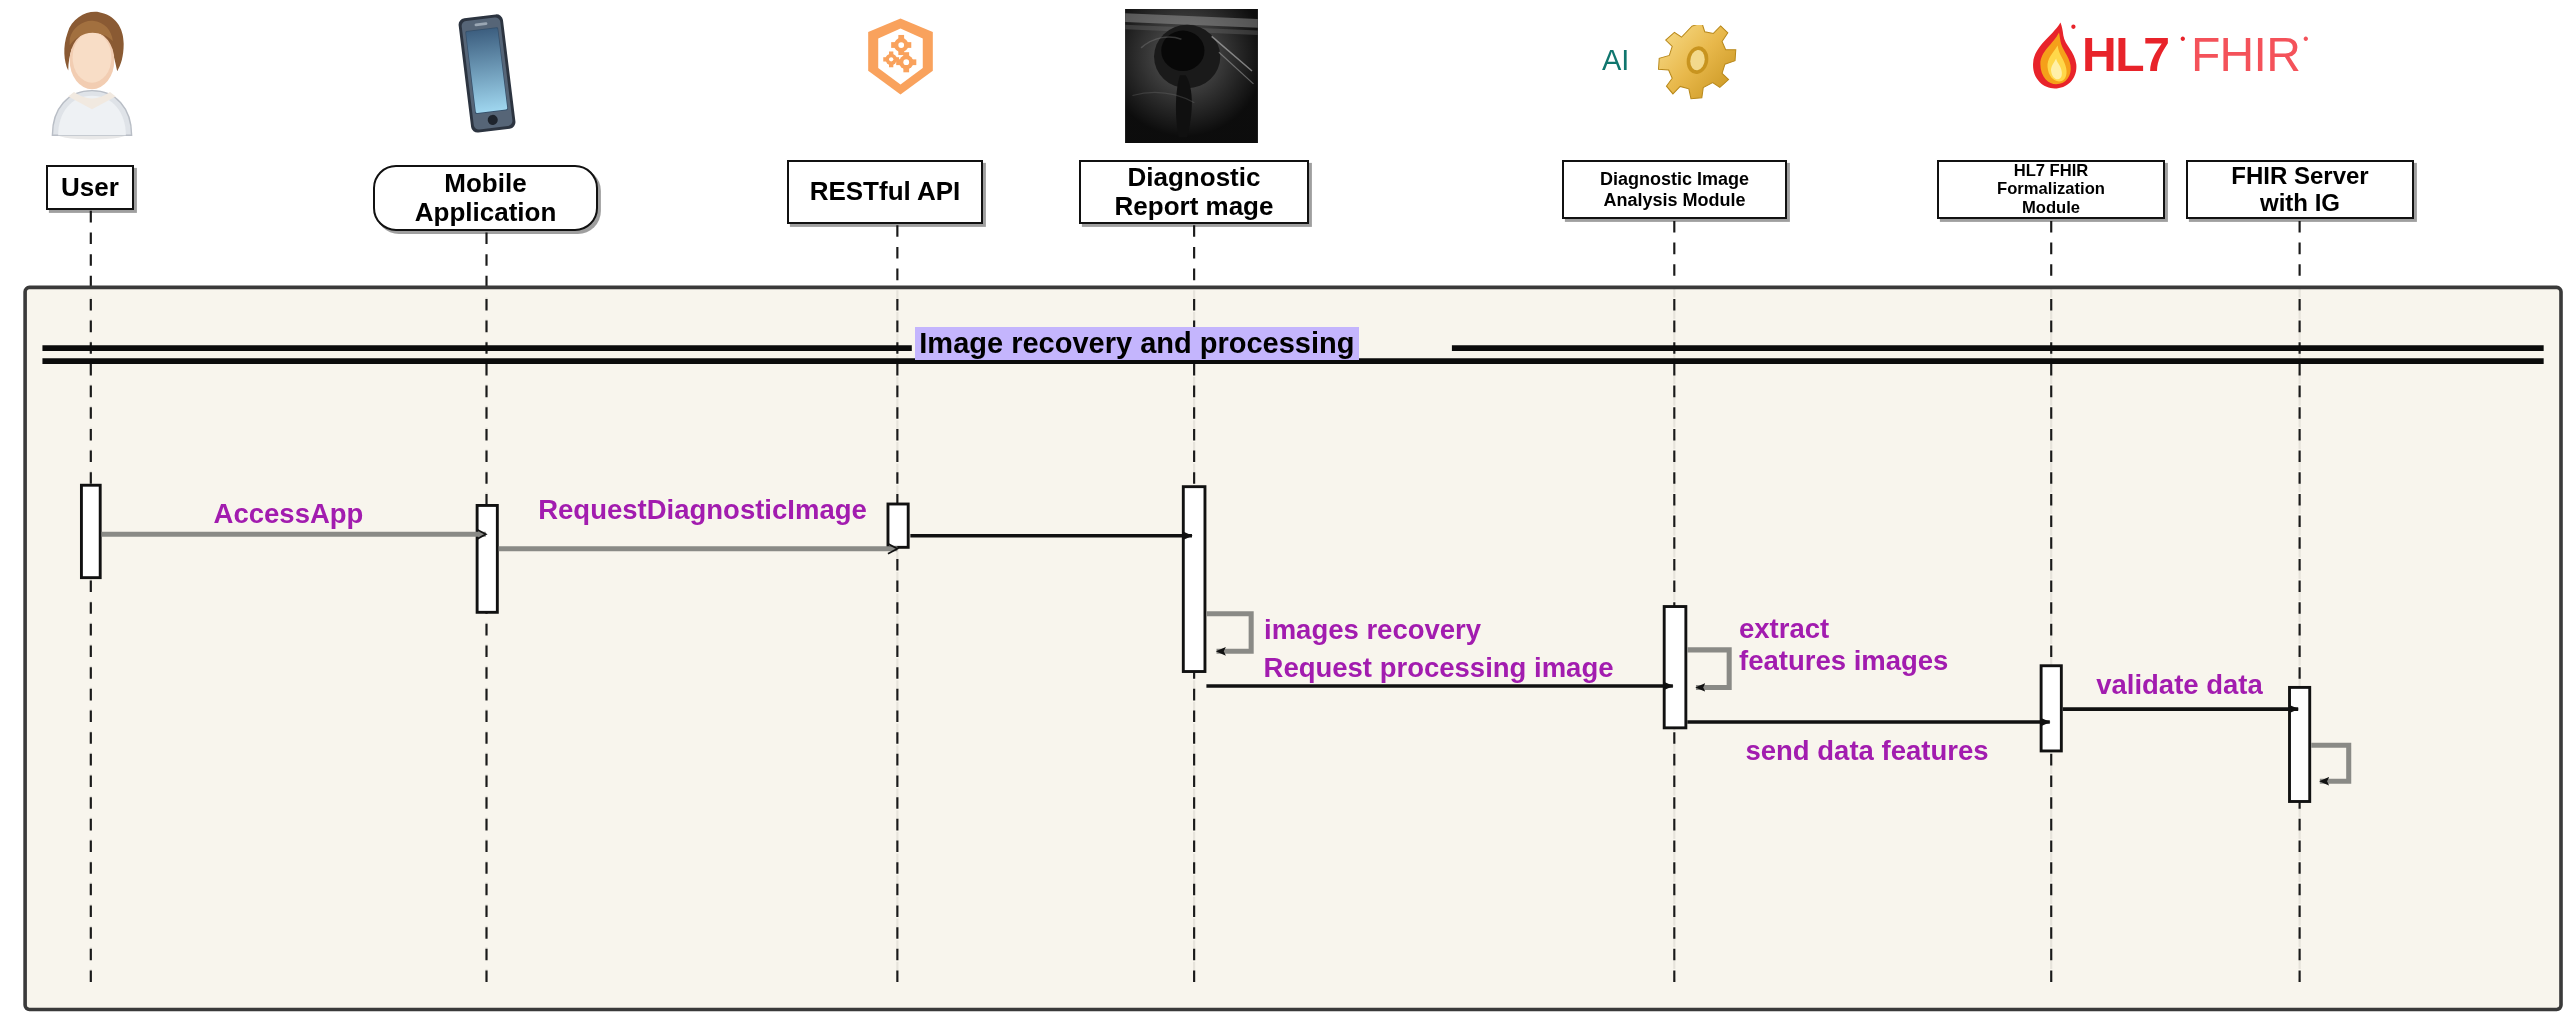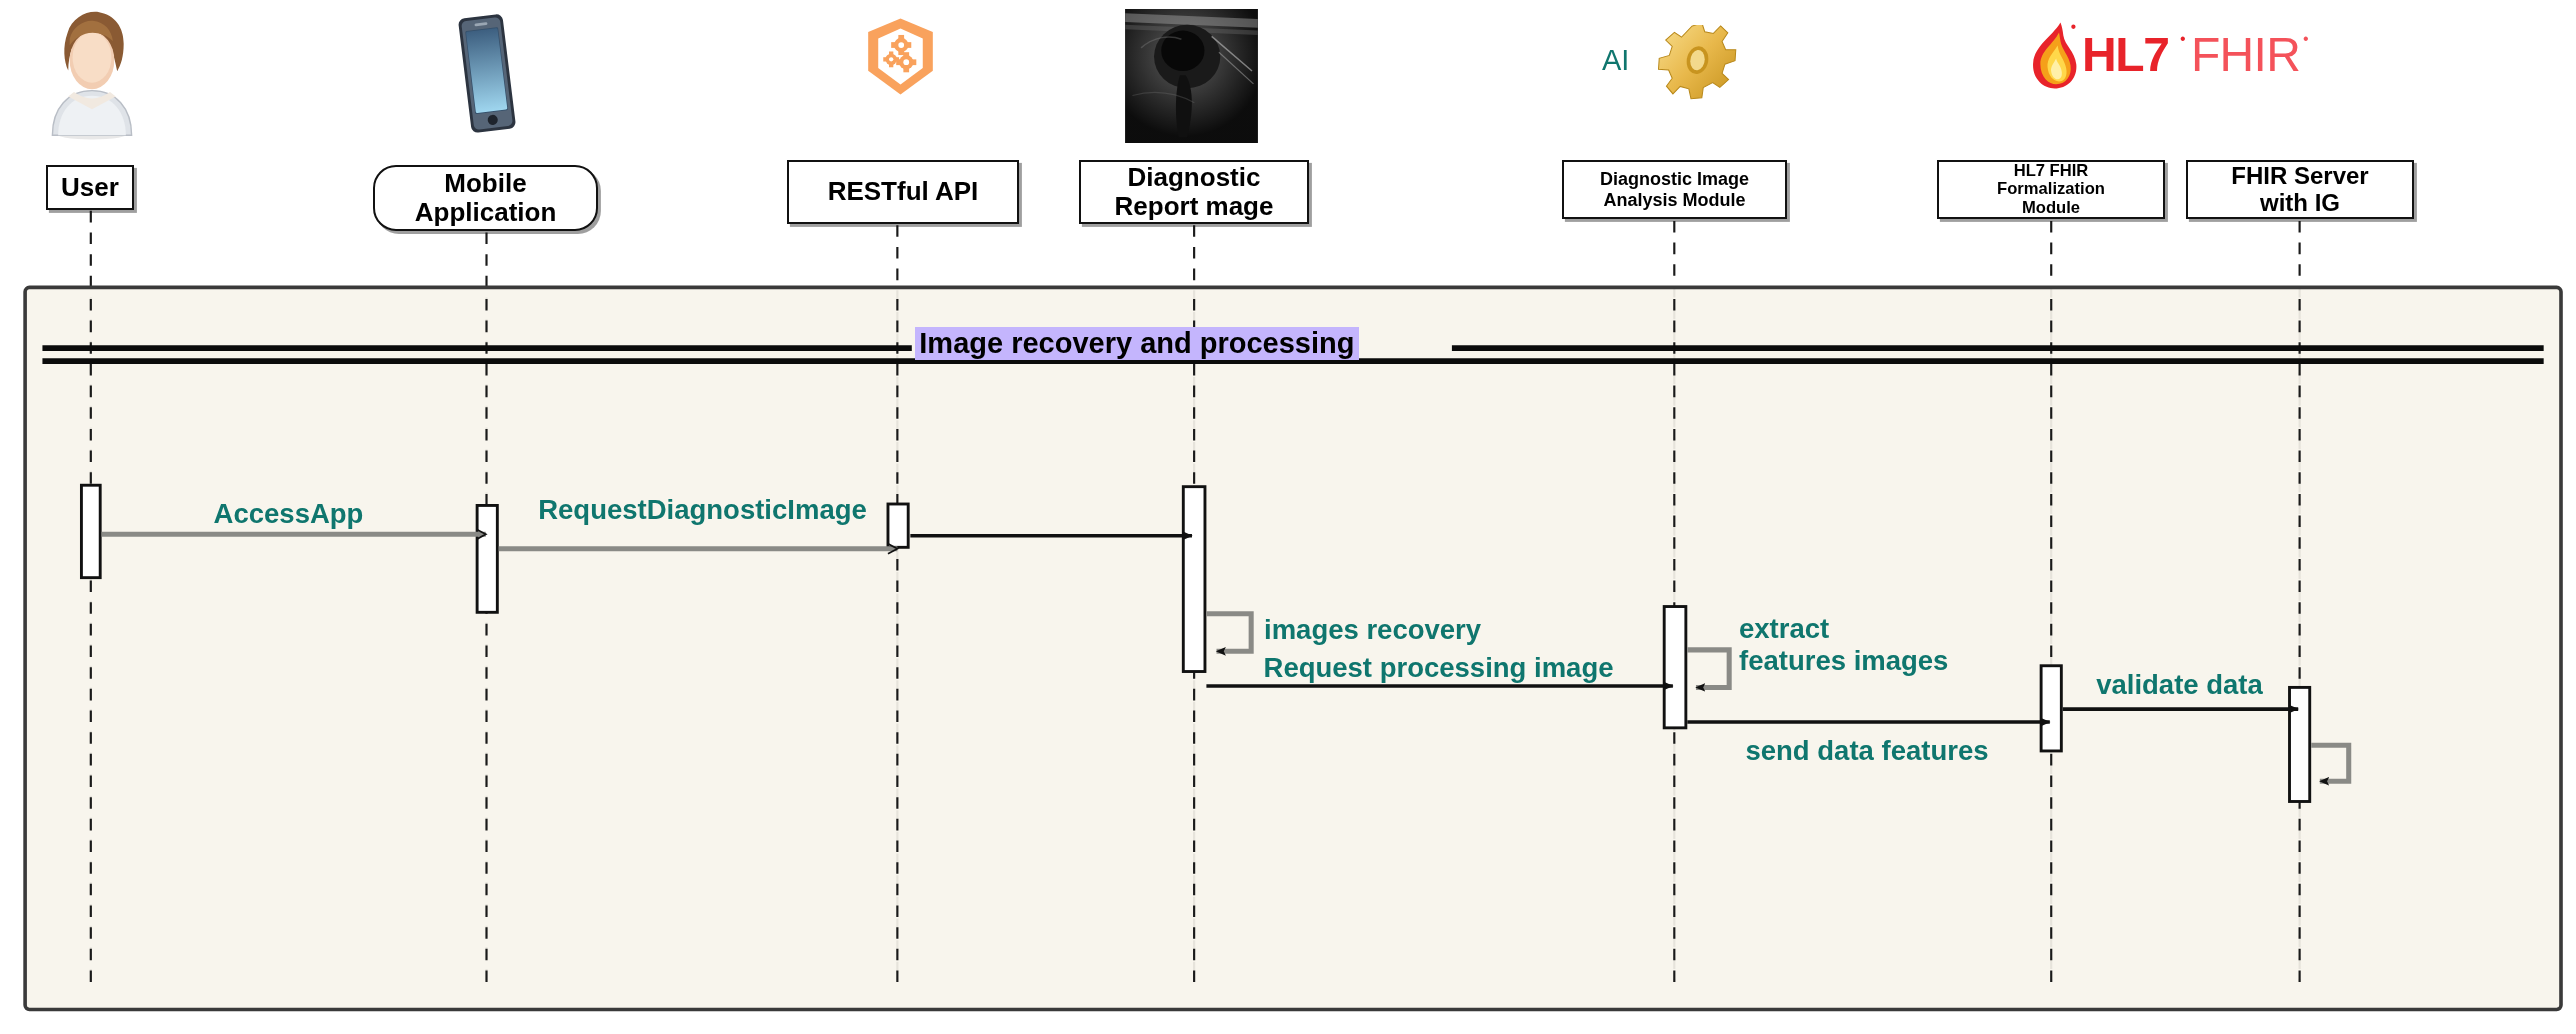--- a/index.html
+++ b/index.html
@@ -27,21 +27,21 @@
   }
   .pbox span{display:block;}
 
   
   .picon{position:absolute;display:block;}
 
   
   .msglbl{
     position:absolute;
     font-weight:bold;
-    color:#0f766e;
+    color:#a21caf;
     line-height:1.13;
     white-space:pre-line;
     text-align:center;
   }
   .frametitle{
     position:absolute;
     font-weight:bold;
     color:#000;
     background:#c4b5fd;
     padding:0 4.3px;
@@ -158,21 +158,21 @@
 
   <div class="pbox" style="left:46px;top:165px;width:88px;height:45px;font-size:26px;">
     <span>User</span>
   </div>
 
   <div class="pbox" style="left:373px;top:165px;width:225px;height:66px;font-size:26px;flex-direction:column;border-radius:23px;">
     <span>Mobile</span>
     <span>Application</span>
   </div>
 
-  <div class="pbox" style="left:787px;top:160px;width:232px;height:64px;font-size:26px;">
+  <div class="pbox" style="left:787px;top:160px;width:196px;height:64px;font-size:26px;">
     <span>RESTful API</span>
   </div>
 
   <div class="pbox" style="left:1079px;top:160px;width:230px;height:64px;font-size:26px;flex-direction:column;">
     <span>Diagnostic</span>
     <span>Report mage</span>
   </div>
 
   <div class="pbox" style="left:1562px;top:160px;width:225px;height:59px;font-size:18px;flex-direction:column;">
     <span>Diagnostic Image</span>

